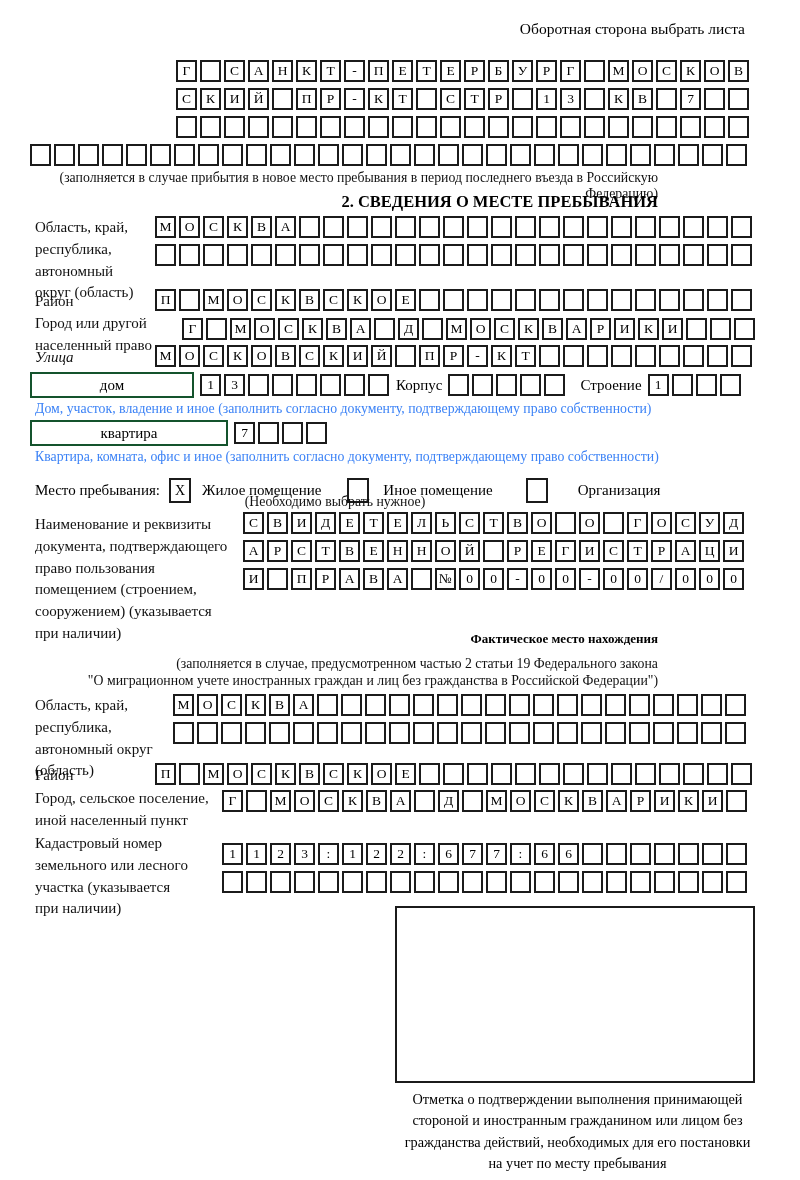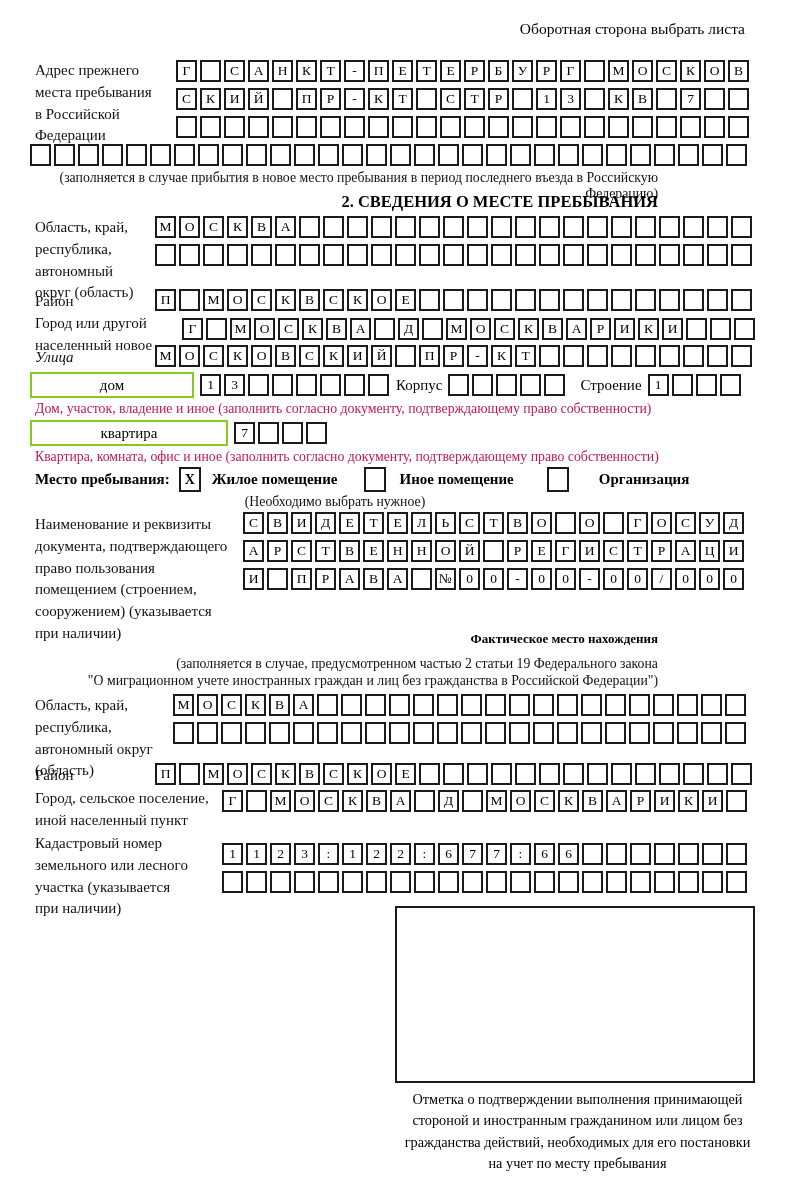--- a/index.html
+++ b/index.html
@@ -19,56 +19,52 @@
   .cellrow{display:flex;}
   .cell{
     box-sizing:border-box;flex:none;
     width:21px;height:22px;margin-right:3px;
     border:2px solid #1b1b1b;
     display:flex;align-items:center;justify-content:center;
     font-size:13.5px;font-weight:normal;color:#000;
     background:#fff;
   }
   .widebox{
-    box-sizing:border-box;border:2px solid #84cc16;height:26px;
+    box-sizing:border-box;border:2px solid #14532d;height:26px;
     display:flex;align-items:center;justify-content:center;
     font-size:15px;background:#fff;flex:none;
   }
   .checkbox{
     box-sizing:border-box;flex:none;width:22px;height:25px;
     border:2px solid #1b1b1b;display:flex;align-items:center;justify-content:center;
     font-size:14px;background:#fff;
   }
   .center{left:0;width:658px;text-align:right;}
   .note{font-size:13.8px;color:#111;}
-  .caption{font-size:13.8px;color:#be185d;white-space:pre;}
+  .caption{font-size:13.8px;color:#3b82f6;white-space:pre;}
   .h-main{font-weight:bold;font-size:16.5px;}
   .h-sub{font-weight:bold;font-size:13px;}
   .corner{font-size:15.5px;}
   .inline-label{font-size:15px;white-space:pre;}
   .flexrow{display:flex;align-items:center;}
   .stamp-box{
     box-sizing:border-box;width:360px;height:177px;
     border:2px solid #1b1b1b;background:#fff;
   }
   .stamp-caption{
     font-size:14.3px;line-height:1.5;text-align:center;white-space:pre-line;
   }
 </style>
 </head>
 <body>
 
 <div class="page">
 
   <div class="abs corner" style="top:20px;right:55px;">Оборотная сторона выбрать листа</div>
 
-  <div class="abs label" style="left:35px;top:60px;">Адрес прежнего
-места пребывания
-в Российской
-Федерации</div>
   <div class="abs cellrow" style="left:176px;top:60px;">
       <span class="cell">Г</span>
       <span class="cell"></span>
       <span class="cell">С</span>
       <span class="cell">А</span>
       <span class="cell">Н</span>
       <span class="cell">К</span>
       <span class="cell">Т</span>
       <span class="cell">-</span>
       <span class="cell">П</span>
@@ -258,21 +254,21 @@
       <span class="cell"></span>
       <span class="cell"></span>
       <span class="cell"></span>
       <span class="cell"></span>
       <span class="cell"></span>
       <span class="cell"></span>
       <span class="cell"></span>
     </div>
 
   <div class="abs label" style="left:35px;top:313px;">Город или другой
-населенный новое</div>
+населенный право</div>
   <div class="abs cellrow" style="left:182px;top:318px;">
       <span class="cell">Г</span>
       <span class="cell"></span>
       <span class="cell">М</span>
       <span class="cell">О</span>
       <span class="cell">С</span>
       <span class="cell">К</span>
       <span class="cell">В</span>
       <span class="cell">А</span>
       <span class="cell"></span>
@@ -356,21 +352,21 @@
     <div class="widebox" style="width:198px;">квартира</div>
     <div class="cellrow" style="margin-left:6px;">
         <span class="cell">7</span>
         <span class="cell"></span>
         <span class="cell"></span>
         <span class="cell"></span>
       </div>
   </div>
   <div class="abs caption" style="left:35px;top:449px;">Квартира, комната, офис и иное (заполнить согласно документу, подтверждающему право собственности)</div>
 
-  <div class="abs flexrow" style="left:35px;top:467px;font-weight:bold;">
+  <div class="abs flexrow" style="left:35px;top:478px;">
     <div class="inline-label">Место пребывания:</div>
     <div class="checkbox" style="margin-left:9px;">X</div>
     <div class="inline-label" style="margin-left:11px;">Жилое помещение</div>
     <div class="checkbox" style="margin-left:26px;"></div>
     <div class="inline-label" style="margin-left:14px;">Иное помещение</div>
     <div class="checkbox" style="margin-left:33px;"></div>
     <div class="inline-label" style="margin-left:30px;">Организация</div>
   </div>
   <div class="abs note" style="left:30px;top:494px;width:610px;text-align:center;">(Необходимо выбрать нужное)</div>
 

